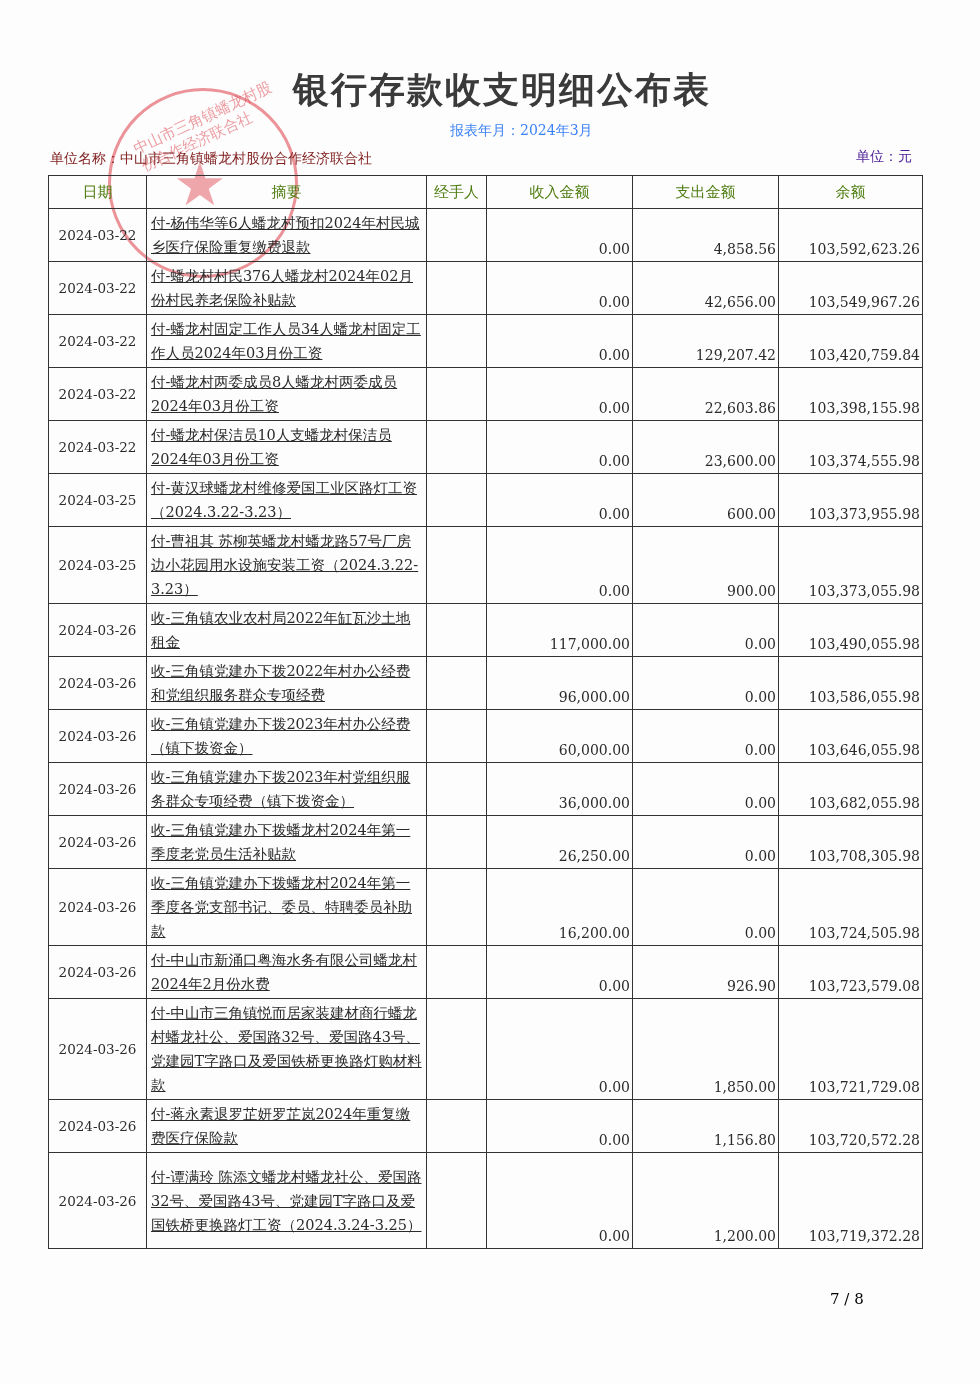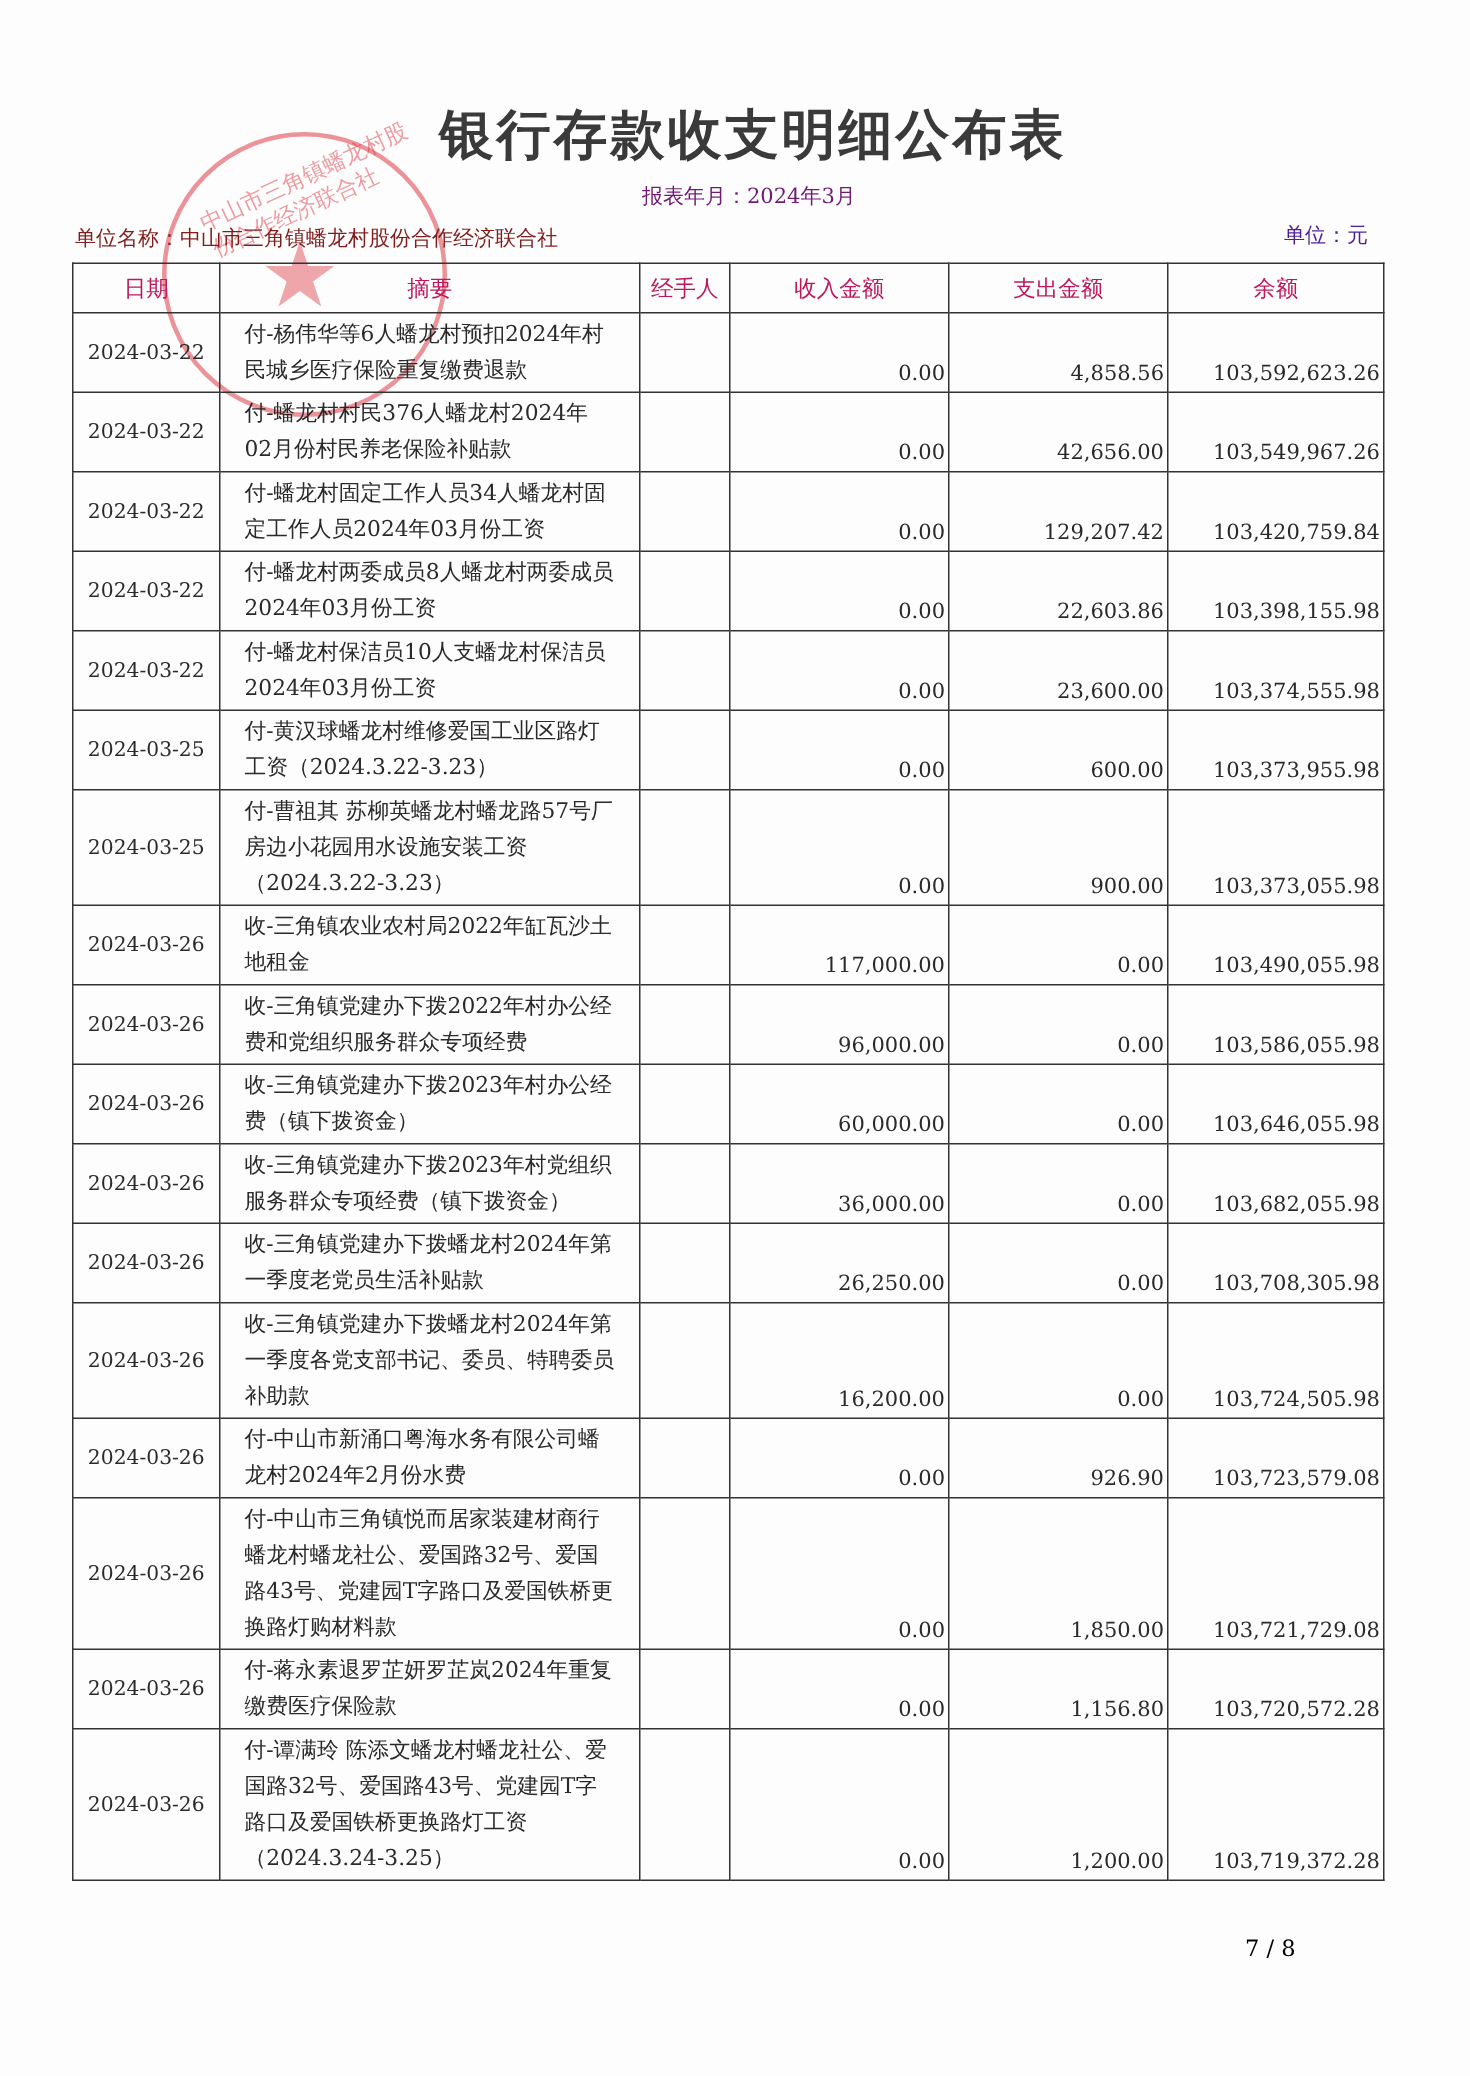--- a/index.html
+++ b/index.html
@@ -5,31 +5,31 @@
   html, body { margin:0; padding:0; }
   body {
     width:980px; height:1384px; background:#fdfdfd; position:relative; overflow:hidden;
     font-family: "DejaVu Serif", "Liberation Serif", serif; color:#2a2a2a;
   }
   .title {
     position:absolute; left:12px; width:980px; top:66px; text-align:center;
     font-family: "DejaVu Sans", "Liberation Sans", sans-serif;
     font-size:36px; font-weight:bold; letter-spacing:2px; color:#3a3a3a;
   }
-  .report-month { position:absolute; left:428px; top:122px; font-size:14px; color:#701a75; }
+  .report-month { position:absolute; left:450px; top:122px; font-size:14px; color:#3b82f6; }
   .unit-name { position:absolute; left:50px; top:150px; font-size:14px; color:#7f1d1d; }
   .unit { position:absolute; right:68px; top:148px; font-size:14px; color:#4c1d95; }
   table.ledger {
     position:absolute; left:48px; top:175px; width:874px;
     border-collapse:collapse; table-layout:fixed; font-size:14px;
   }
   table.ledger th, table.ledger td { border:1.3px solid #333; padding:0; }
-  table.ledger th { height:32px; font-weight:normal; font-size:15px; text-align:center; color:#be185d;margin-top:31px; }
+  table.ledger th { height:32px; font-weight:normal; font-size:15px; text-align:center; color:#4d7c0f;margin-top:31px; }
   table.ledger td.date { text-align:center; vertical-align:middle; font-size:13.5px; }
-  table.ledger td.summary { text-align:left; vertical-align:middle; padding:2px 16px; line-height:24px; font-size:14.5px; }
+  table.ledger td.summary { text-align:left; vertical-align:middle; padding:2px 4px; line-height:24px; font-size:14.5px;text-decoration:underline; }
   table.ledger td.num { text-align:right; vertical-align:bottom; padding:0 2px 4px 0; font-size:14px; }
   .page-num { position:absolute; left:830px; top:1290px; font-size:15px; color:#000000; }
   .stamp {
     position:absolute; left:108px; top:88px; width:190px; height:190px; border-radius:50%;
     border:3px solid rgba(220,60,70,0.55); box-sizing:border-box; pointer-events:none;
   }
   .stamp .star {
     position:absolute; left:62px; top:58px; font-size:60px; color:rgba(220,60,70,0.45);
     font-family:"DejaVu Sans", sans-serif;
   }

